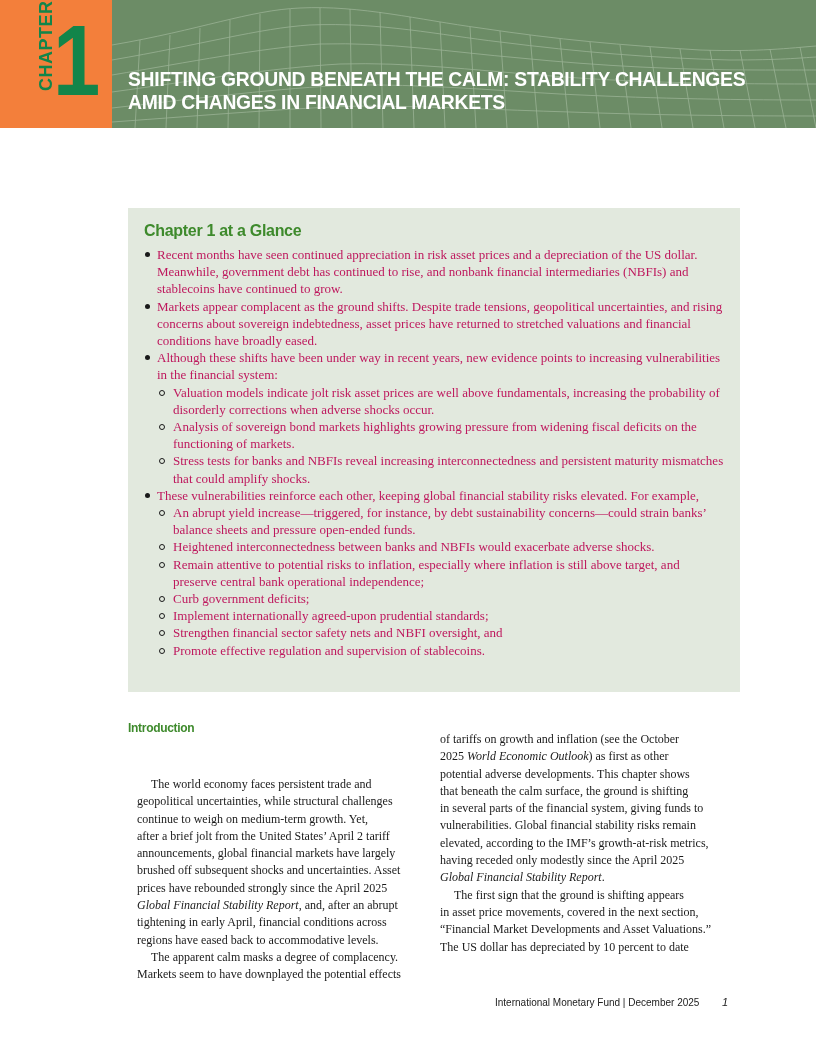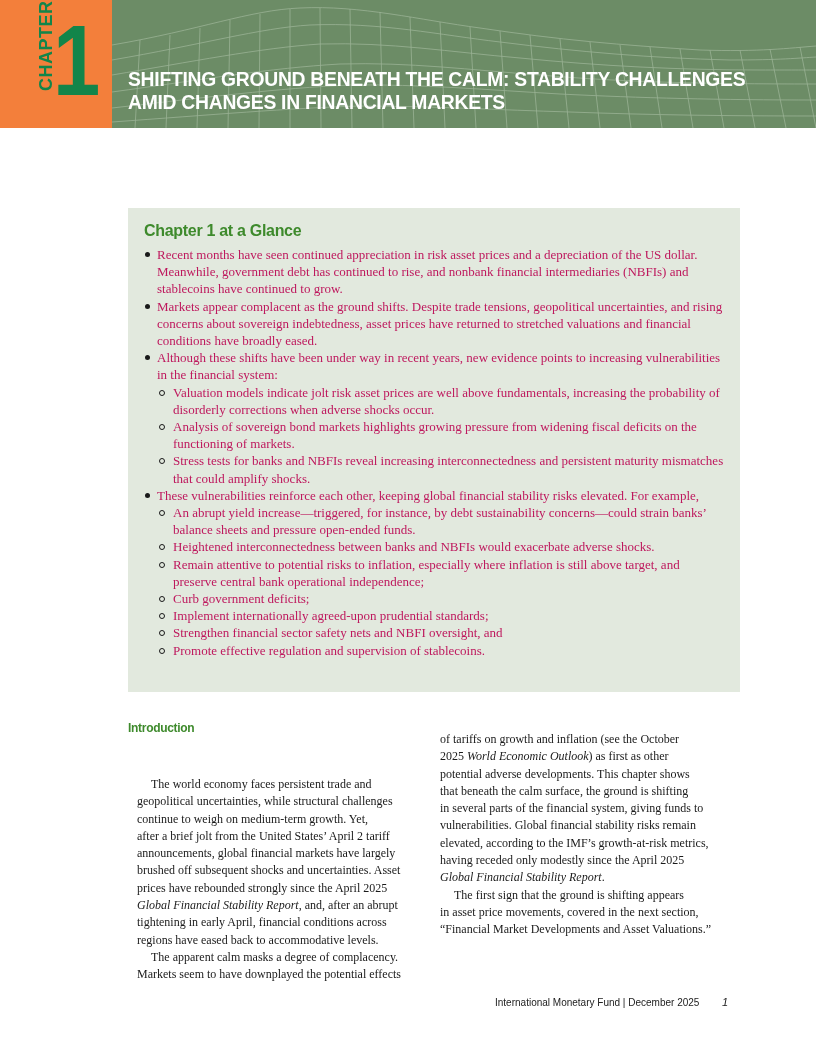--- a/index.html
+++ b/index.html
@@ -178,16 +178,17 @@
   <span class="line">potential adverse developments. This chapter shows</span>
   <span class="line">that beneath the calm surface, the ground is shifting</span>
   <span class="line">in several parts of the financial system, giving funds to</span>
   <span class="line">vulnerabilities. Global financial stability risks remain</span>
   <span class="line">elevated, according to the IMF’s growth-at-risk metrics,</span>
   <span class="line">having receded only modestly since the April 2025</span>
   <span class="line"><i>Global Financial Stability Report</i><span>.</span></span>
   <span class="line ind">The first sign that the ground is shifting appears</span>
   <span class="line">in asset price movements, covered in the next section,</span>
   <span class="line">“Financial Market Developments and Asset Valuations.”</span>
+  <span class="line">The US dollar has depreciated by 10 percent to date</span>
 </div>
 
 <div class="footer">International Monetary Fund | December 2025</div>
 <div class="page-num">1</div>
 
 </body></html>

